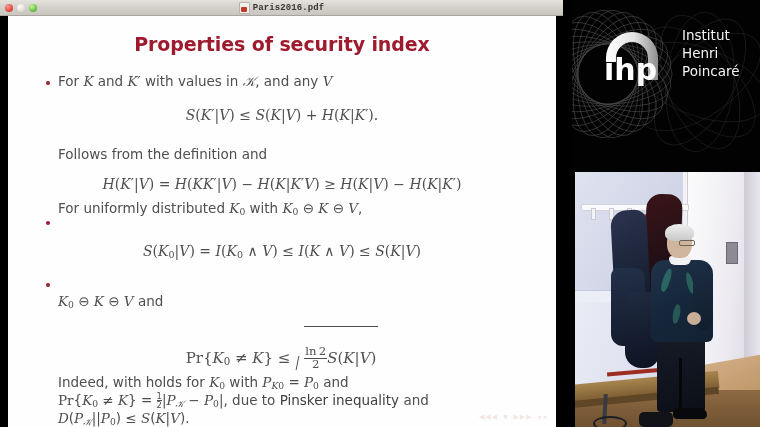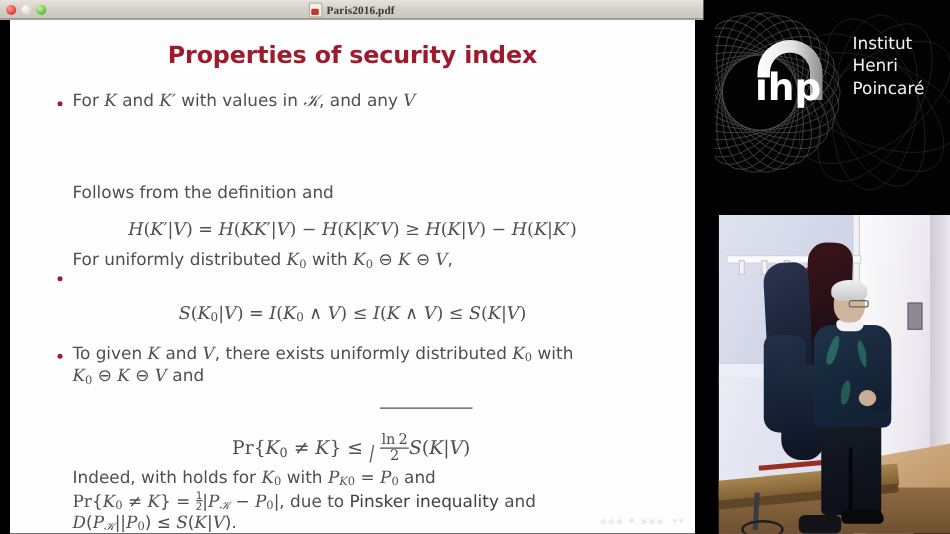--- a/index.html
+++ b/index.html
@@ -31,21 +31,21 @@
   #pdf-icon{
     width:9px;height:10px;background:#f2f0ec;border:.5px solid #b9b2aa;
     position:relative;border-radius:1px;flex:none;
   }
   #pdf-icon:after{
     content:"";position:absolute;left:1px;bottom:1px;width:6px;height:5px;
     background:#c0392b;border-radius:1px;
   }
   #title-text{
     font-size:9px;color:#3a3733;font-weight:bold;letter-spacing:.1px;
-    font-family:Liberation Serif, serif;white-space:nowrap;
+    font-family:Liberation Mono, monospace;white-space:nowrap;
   }
   
   #pdf-body{position:absolute;left:0;top:16px;width:563px;height:411px;background:#000;}
   #left-gutter{position:absolute;left:0;top:0;width:8px;height:411px;background:#000;}
   #page{
     position:absolute;left:8px;top:0;width:548px;height:411px;
     background:#fefefe;overflow:hidden;
     color:#4d4d4d;
   }
   
@@ -164,39 +164,39 @@
       <div id="left-gutter"></div>
 
       <div id="page">
 
         <div class="slide-title" id="ttl">Properties of security index</div>
 
         <div class="bullet" style="left:38px;top:65px;"></div>
         <div class="bl" style="left:50px;top:57px;">
           <span class="txt">For</span> <i class="m">K</i> <span class="txt">and</span> <i class="m">K</i><span class="m" style="font-style:italic">′</span> <span class="txt">with values in</span> <i class="cal">𝒦</i><span class="txt">, and any</span> <i class="m">V</i>
         </div>
+        <div class="eq" style="top:91px;">
+          <i class="m">S</i>(<i class="m">K</i>′|<i class="m">V</i>) ≤ <i class="m">S</i>(<i class="m">K</i>|<i class="m">V</i>) + <i class="m">H</i>(<i class="m">K</i>|<i class="m">K</i>′).
+        </div>
         <div class="bl" style="left:50px;top:130px;">
           <span class="txt">Follows from the definition and</span>
         </div>
         <div class="eq" style="top:160px;">
           <i class="m">H</i>(<i class="m">K</i>′|<i class="m">V</i>) = <i class="m">H</i>(<i class="m">KK</i>′|<i class="m">V</i>) − <i class="m">H</i>(<i class="m">K</i>|<i class="m">K</i>′<i class="m">V</i>) ≥ <i class="m">H</i>(<i class="m">K</i>|<i class="m">V</i>) − <i class="m">H</i>(<i class="m">K</i>|<i class="m">K</i>′)
         </div>
 
         <div class="bullet" style="left:38px;top:205px;"></div>
         <div class="bl" style="left:50px;top:184px;">
           <span class="txt">For uniformly distributed</span> <i class="m">K</i><sub class="upr">0</sub> <span class="txt">with</span> <i class="m">K</i><sub class="upr">0</sub> ⊖ <i class="m">K</i> ⊖ <i class="m">V</i><span class="txt">,</span>
         </div>
         <div class="eq" style="top:227px;text-align:center;">
           <i class="m">S</i>(<i class="m">K</i><sub class="upr">0</sub>|<i class="m">V</i>) = <i class="m">I</i>(<i class="m">K</i><sub class="upr">0</sub> ∧ <i class="m">V</i>) ≤ <i class="m">I</i>(<i class="m">K</i> ∧ <i class="m">V</i>) ≤ <i class="m">S</i>(<i class="m">K</i>|<i class="m">V</i>)
         </div>
 
         <div class="bullet" style="left:38px;top:267px;"></div>
-        <div class="bl" style="left:50px;top:259px;">
-          <span class="txt">To given</span> <i class="m">K</i> <span class="txt">and</span> <i class="m">V</i><span class="txt">, there exists uniformly distributed</span> <i class="m">K</i><sub class="upr">0</sub> <span class="txt">with</span>
-        </div>
         <div class="bl" style="left:50px;top:277px;">
           <i class="m">K</i><sub class="upr">0</sub> ⊖ <i class="m">K</i> ⊖ <i class="m">V</i> <span class="txt">and</span>
         </div>
         <div class="eq" style="top:310px;font-size:15px;">
           <span class="upr">Pr</span>{<i class="m">K</i><sub class="upr">0</sub> ≠ <i class="m">K</i>} ≤
           <span class="sqrt"><span class="vinc"><span class="frac"><span class="num"><span class="upr">ln</span> 2</span><span class="den">2</span></span><i class="m">S</i>(<i class="m">K</i>|<i class="m">V</i>)</span></span>
         </div>
 
         <div class="bl" style="left:50px;top:358px;">
           <span class="txt">Indeed, with holds for</span> <i class="m">K</i><sub class="upr">0</sub> <span class="txt">with</span> <i class="m">P</i><sub><i class="m">K</i><span class="upr">0</span></sub> = <i class="m">P</i><sub class="upr">0</sub> <span class="txt">and</span>

